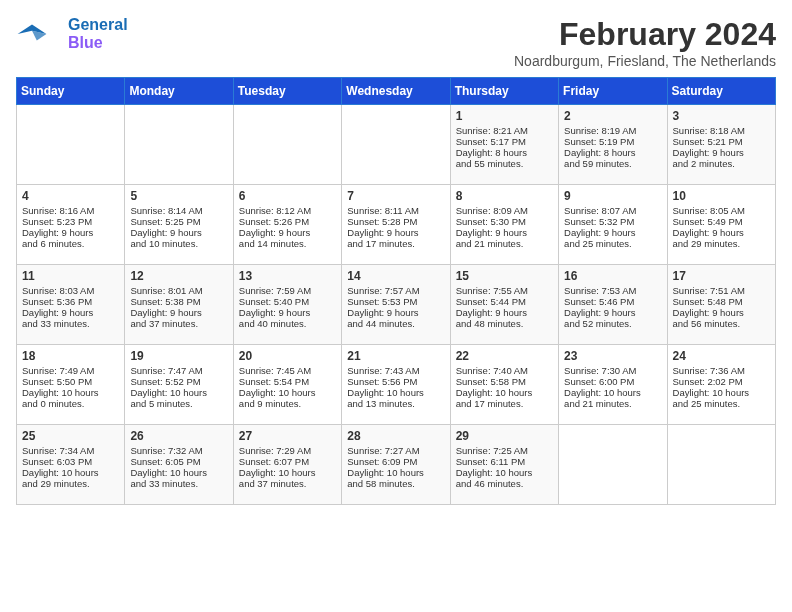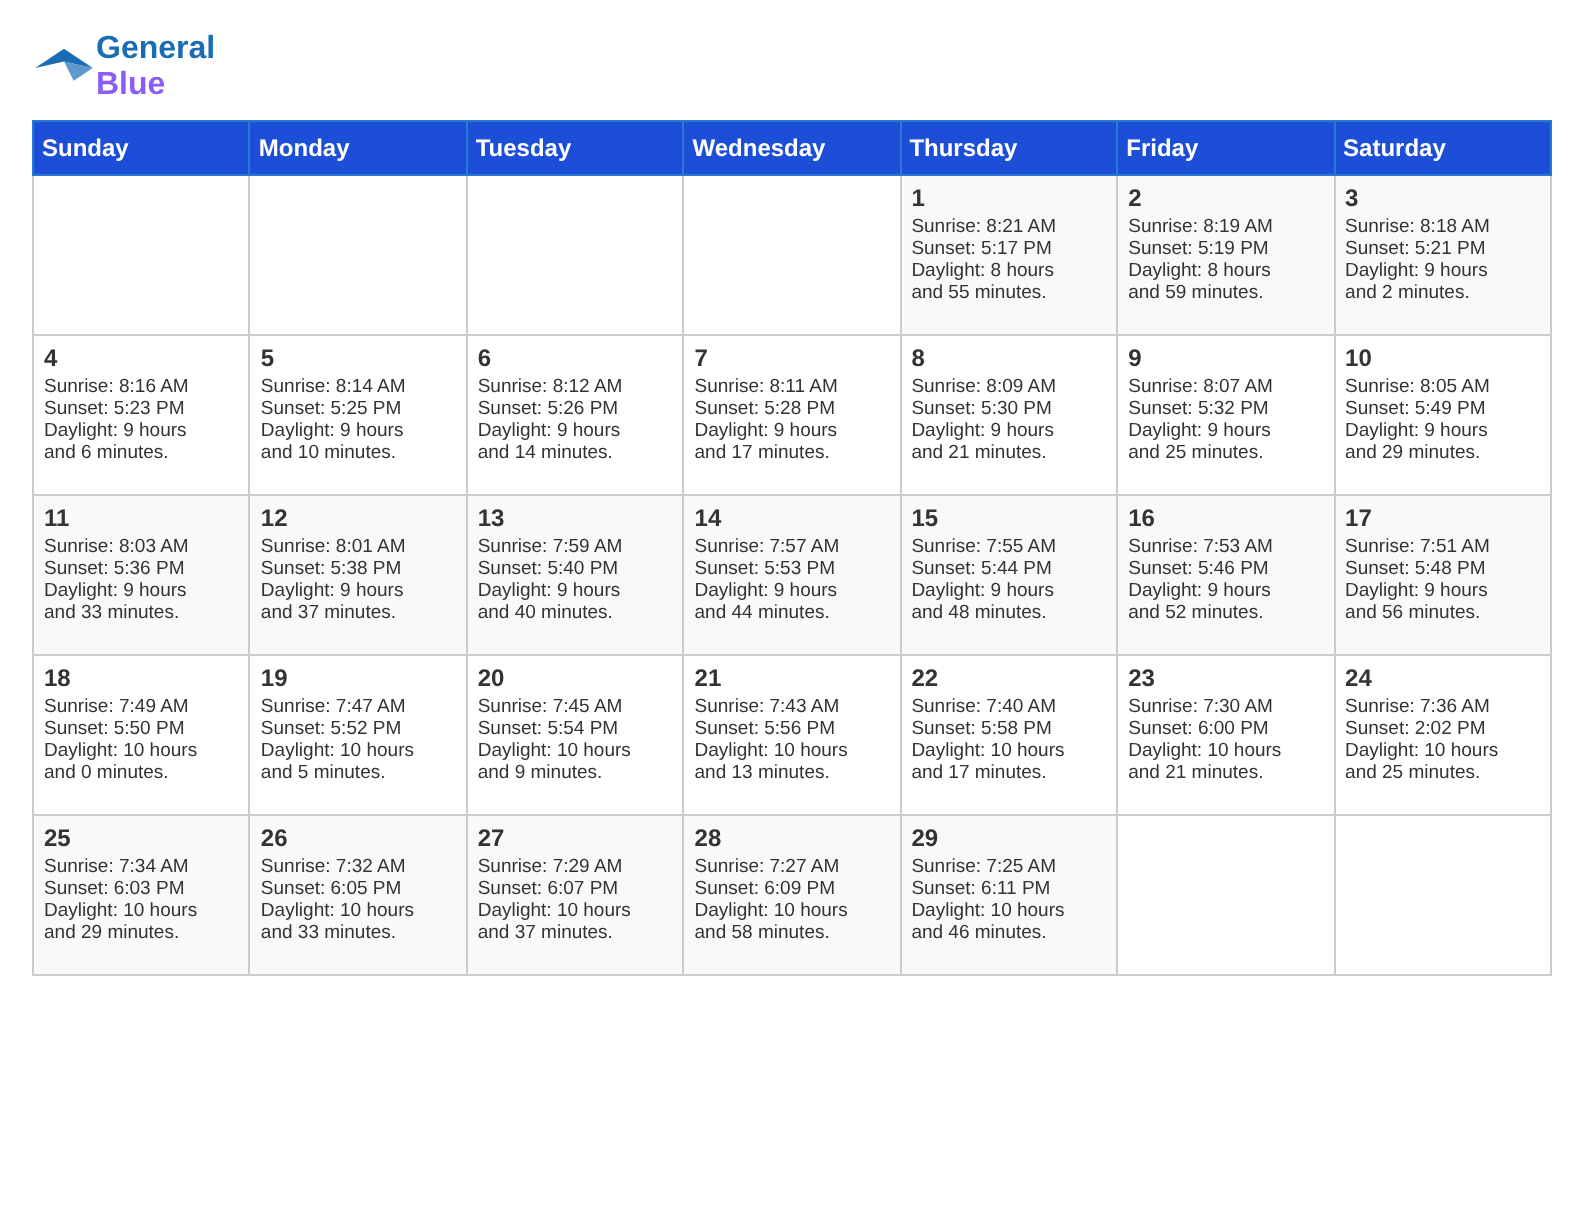--- a/index.html
+++ b/index.html
@@ -12,21 +12,21 @@
     }
     .header-area {
       display: flex;
       justify-content: space-between;
       align-items: flex-start;
       margin-bottom: 8px;
     }
     .logo {
       display: flex;
       align-items: center;
-      gap: 0;
+      gap: 20px;
     }
     .logo-bird {
       width: 32px;
       height: 32px;
     }
     .title-block {
       text-align: right;
     }
     .month-title {
       font-size: 32px;
@@ -85,20 +85,24 @@
   <div class="logo">
     <svg class="logo-bird" viewBox="0 0 40 40" xmlns="http://www.w3.org/2000/svg">
       <polygon points="20,8 38,20 20,16 2,20" fill="#1a6db5"></polygon>
       <polygon points="20,16 38,20 26,28" fill="#1a6db5" opacity="0.7"></polygon>
     </svg>
     <div>
       <div style="font-size:16px;font-weight:bold;color:#1a6db5;">General</div>
       <div style="font-size:16px;font-weight:bold;color:#8b5cf6;">Blue</div>
     </div>
   </div>
+  <div class="title-block">
+    <div class="month-title">February 2024</div>
+    <div class="subtitle">Noardburgum, Friesland, The Netherlands</div>
+  </div>
 </div>
 
 <table>
   <thead>
     <tr>
     <th>Sunday</th>
         <th>Monday</th>
         <th>Tuesday</th>
         <th>Wednesday</th>
         <th>Thursday</th>

